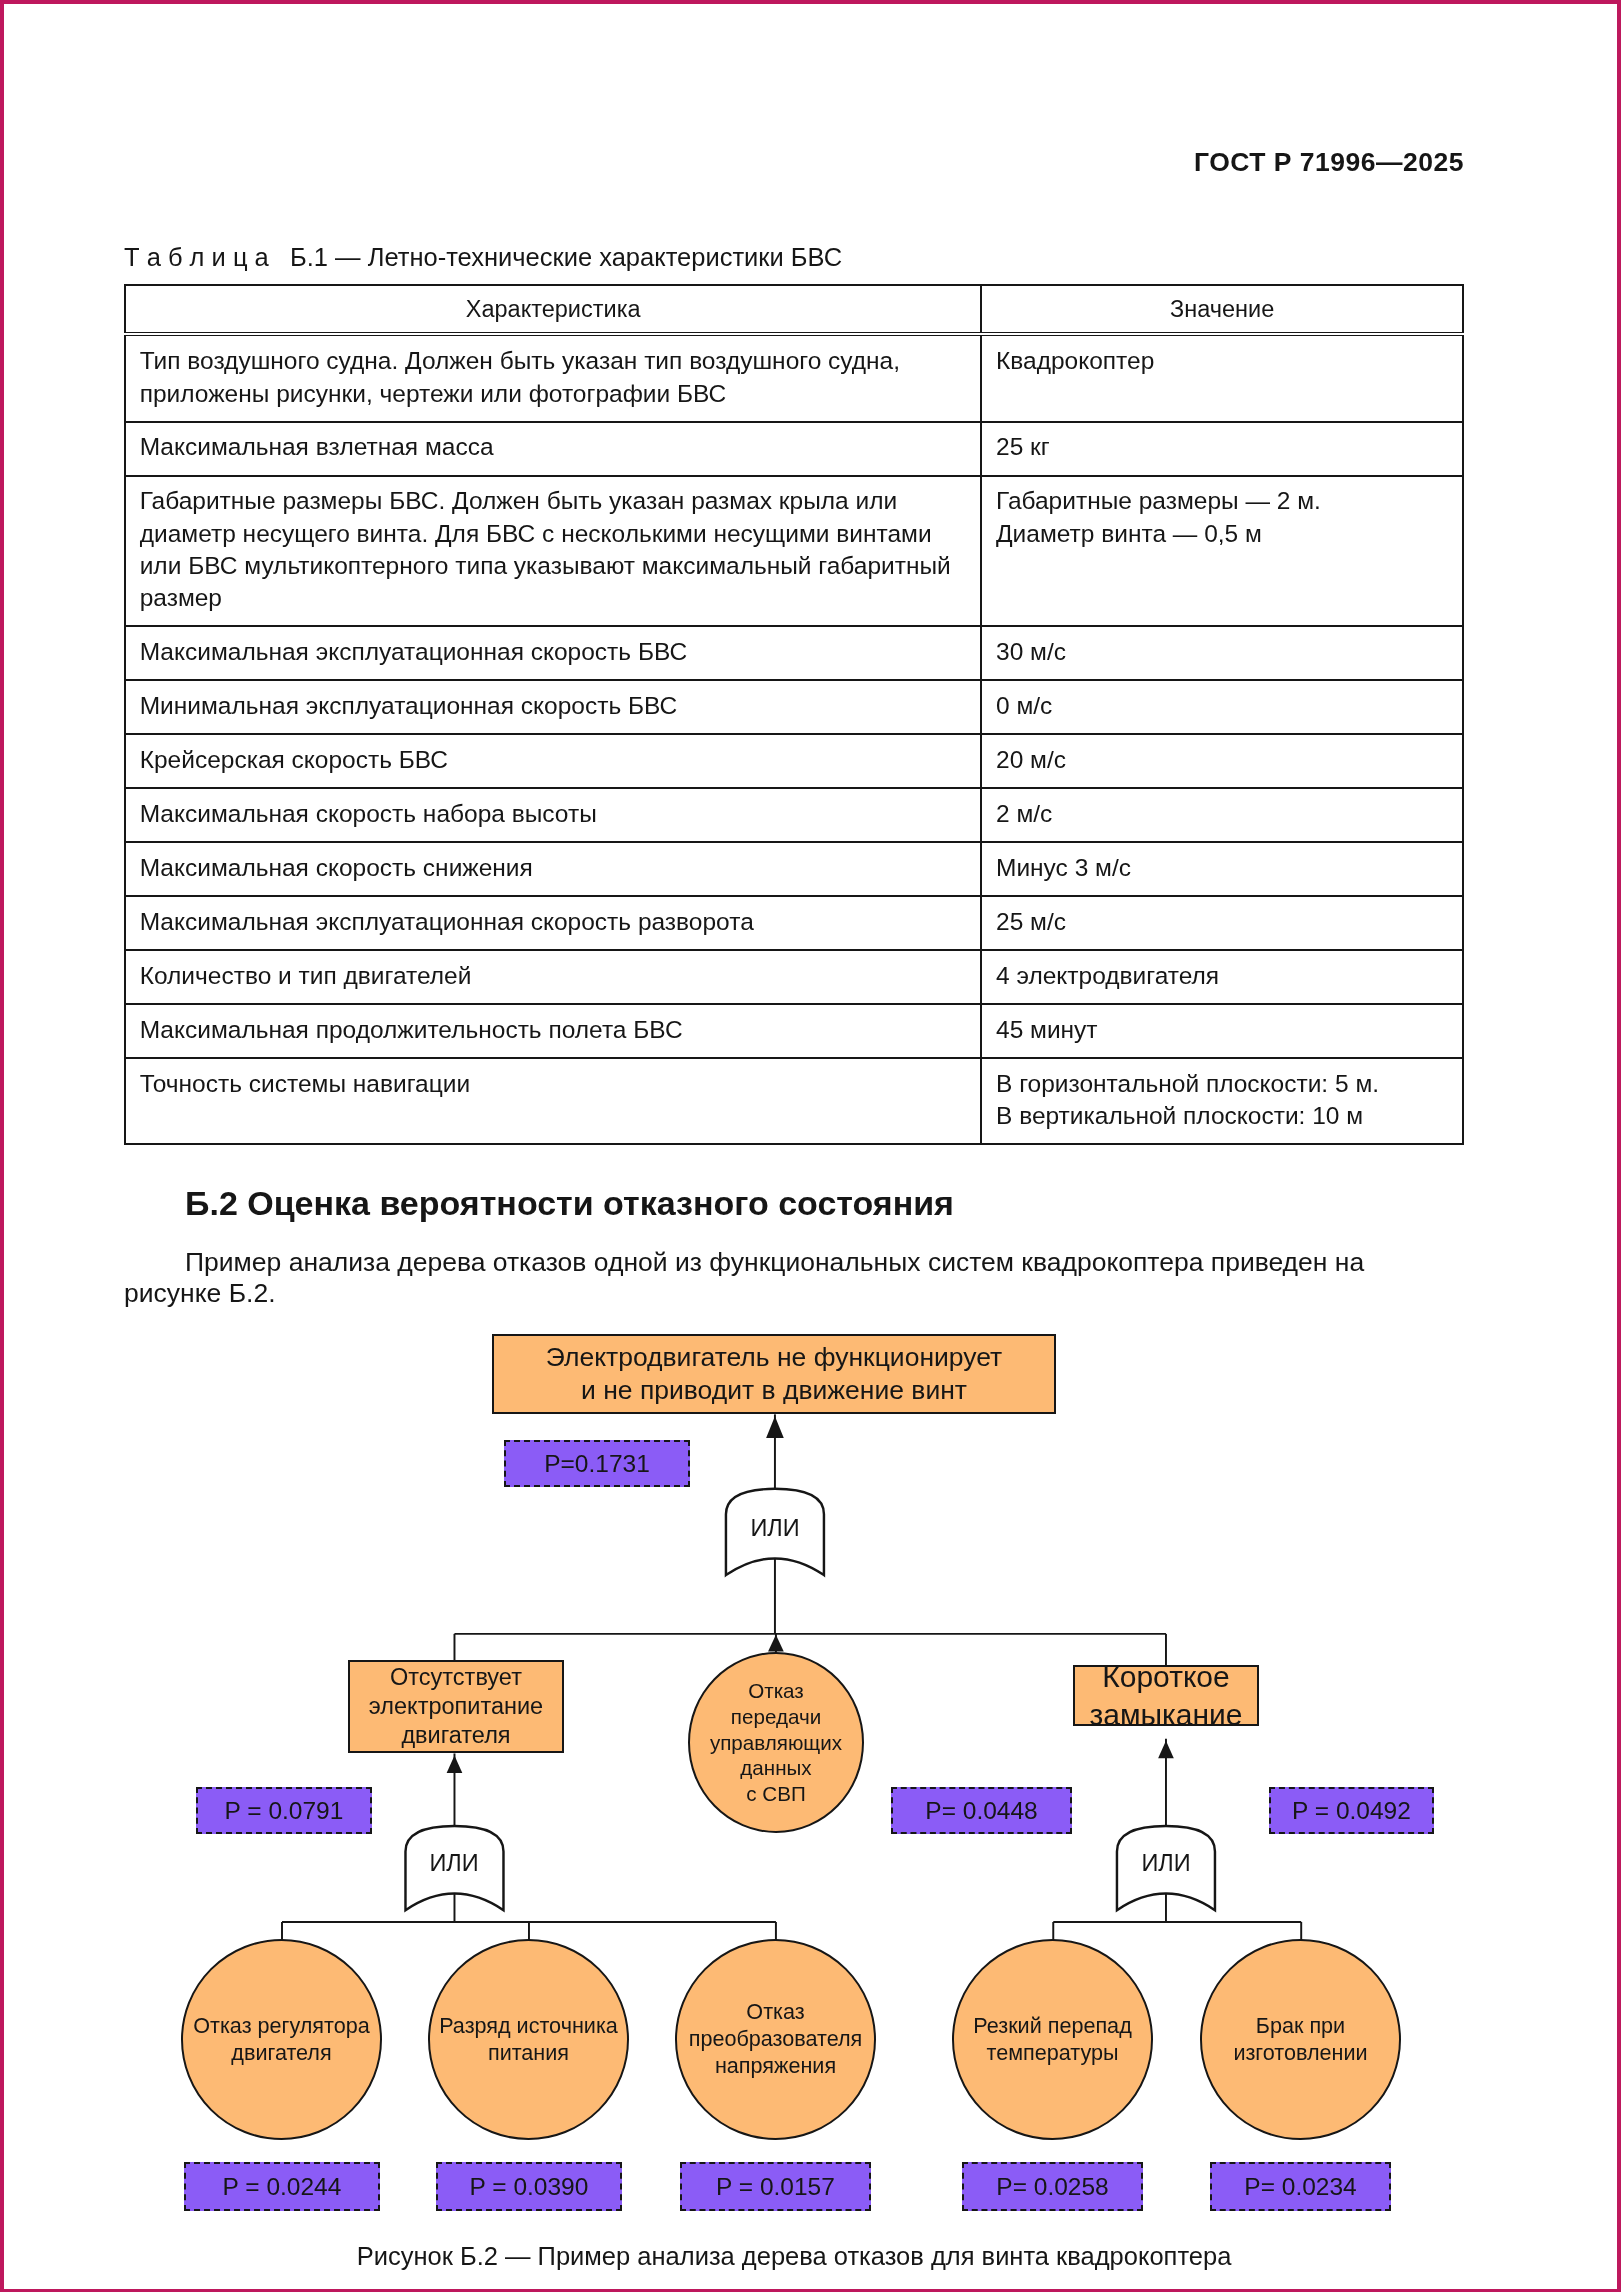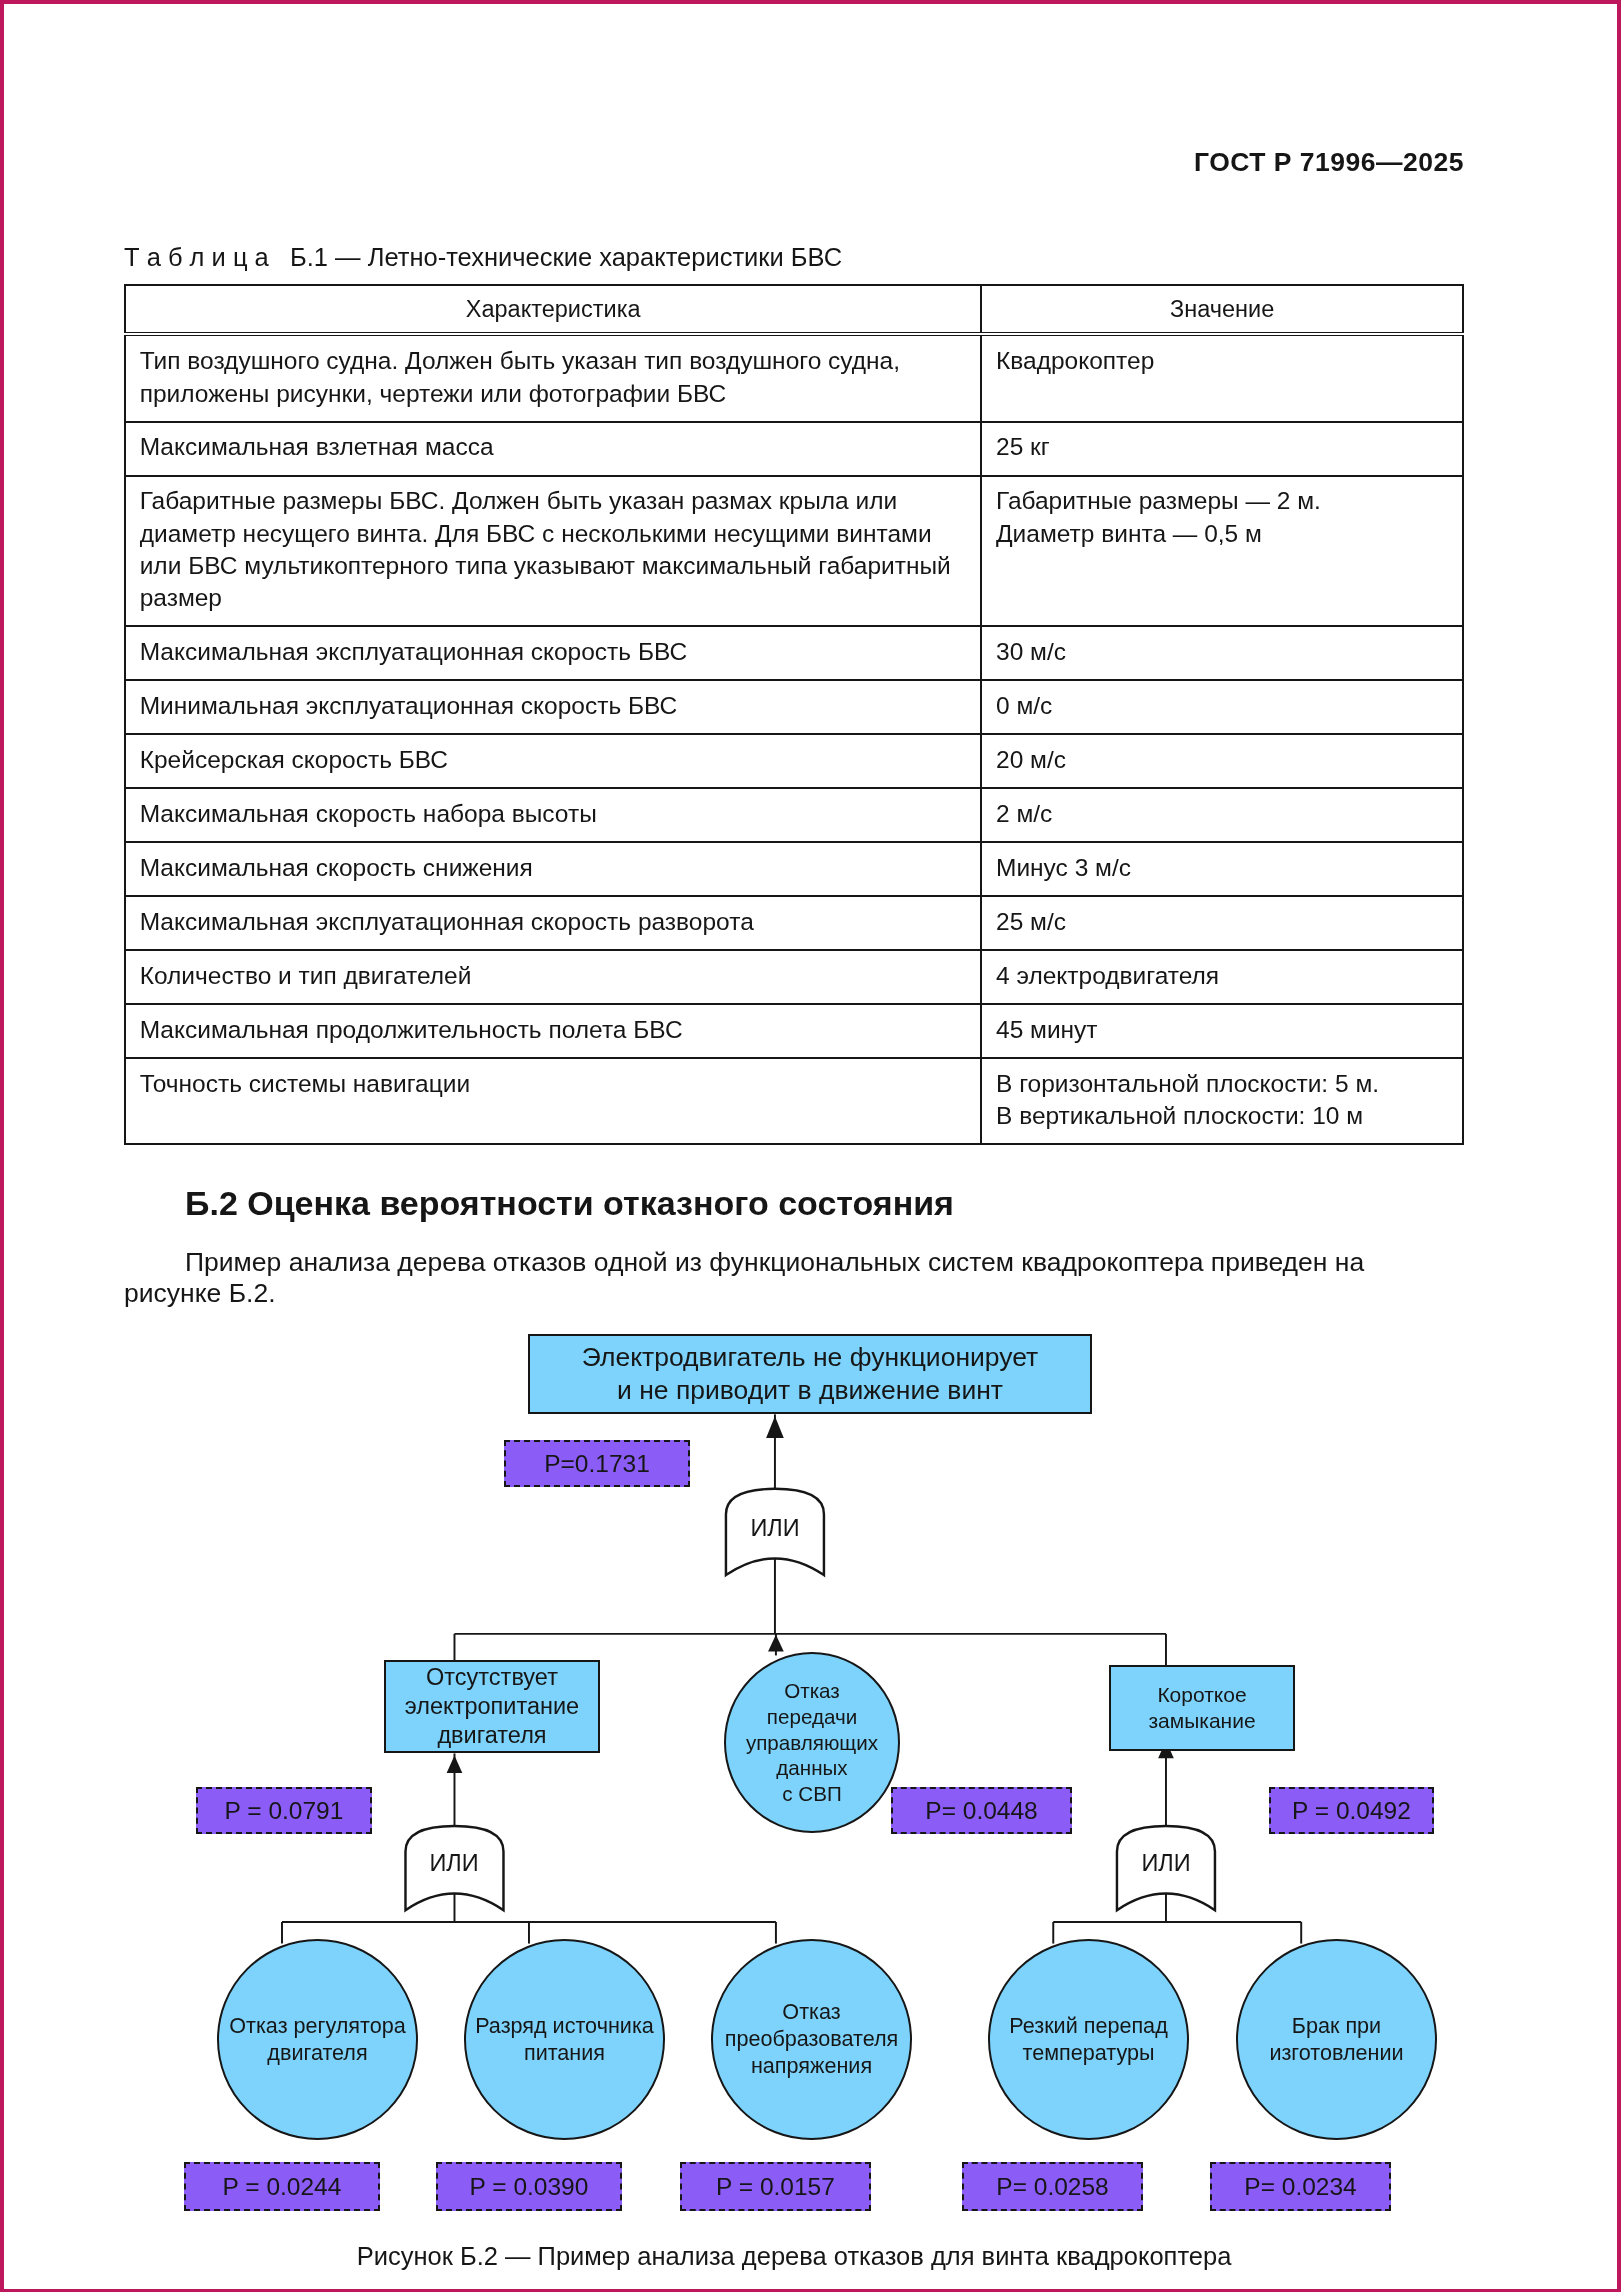--- a/index.html
+++ b/index.html
@@ -20,23 +20,23 @@
     border:2px solid #161616; vertical-align:top; text-align:left;
     padding:8.8px 13.7px 10.8px 13.7px; line-height:1.32;
   }
   td.cell-value { white-space:pre-line; }
   .section-heading { margin:39px 0 0 61px; font-size:34px; font-weight:bold; }
   .intro-par { margin:23.5px 0 0 0; font-size:26.5px; text-indent:61px; }
 
   .diagram { position:relative; margin-top:25.5px; width:1345px; height:882px; }
   .diagram svg { position:absolute; left:0; top:0; }
   .node {
-    position:absolute; box-sizing:border-box; border:2px solid #161616; background:#7dd3fc;
+    position:absolute; box-sizing:border-box; border:2px solid #161616; background:#fdba74;
     display:flex; align-items:center; justify-content:center; text-align:center;
-    white-space:pre-line; line-height:1.25;margin-left:36px;
+    white-space:pre-line; line-height:1.25;
   }
   .circle { border-radius:50%; }
   .pbox {
     position:absolute; box-sizing:border-box; border:2px dashed #161616; background:#8b5cf6;
     display:flex; align-items:center; justify-content:center; font-size:24.5px;
   }
   .gate-label {
     position:absolute; display:flex; align-items:center; justify-content:center;
     font-size:23.5px;
   }
@@ -161,21 +161,21 @@
     <div class="gate-label" style="left:602px;top:161px;width:98px;height:67px;">ИЛИ</div>
 
     <div class="node" style="left:224px;top:326px;width:216px;height:93px;font-size:23.5px;">Отсутствует
 электропитание
 двигателя</div>
     <div class="circle node" style="left:564px;top:318px;width:176px;height:181px;font-size:20.6px;">Отказ
 передачи
 управляющих
 данных
 с СВП</div>
-    <div class="node" style="left:949px;top:331px;width:186px;height:86px;font-size:21px;">Короткое
+    <div class="node" style="left:949px;top:331px;width:186px;height:61px;font-size:30px;">Короткое
 замыкание</div>
 
     <div class="pbox" style="left:72px;top:453px;width:176px;height:47px;">P = 0.0791</div>
     <div class="pbox" style="left:767px;top:453px;width:181px;height:47px;">P= 0.0448</div>
     <div class="pbox" style="left:1145px;top:453px;width:165px;height:47px;">P = 0.0492</div>
 
     <div class="gate-label" style="left:281px;top:498px;width:98px;height:63px;">ИЛИ</div>
     <div class="gate-label" style="left:993px;top:498px;width:98px;height:63px;">ИЛИ</div>
 
     <div class="circle node" style="left:57px;top:605px;width:201px;height:201px;font-size:21.6px;">Отказ регулятора

